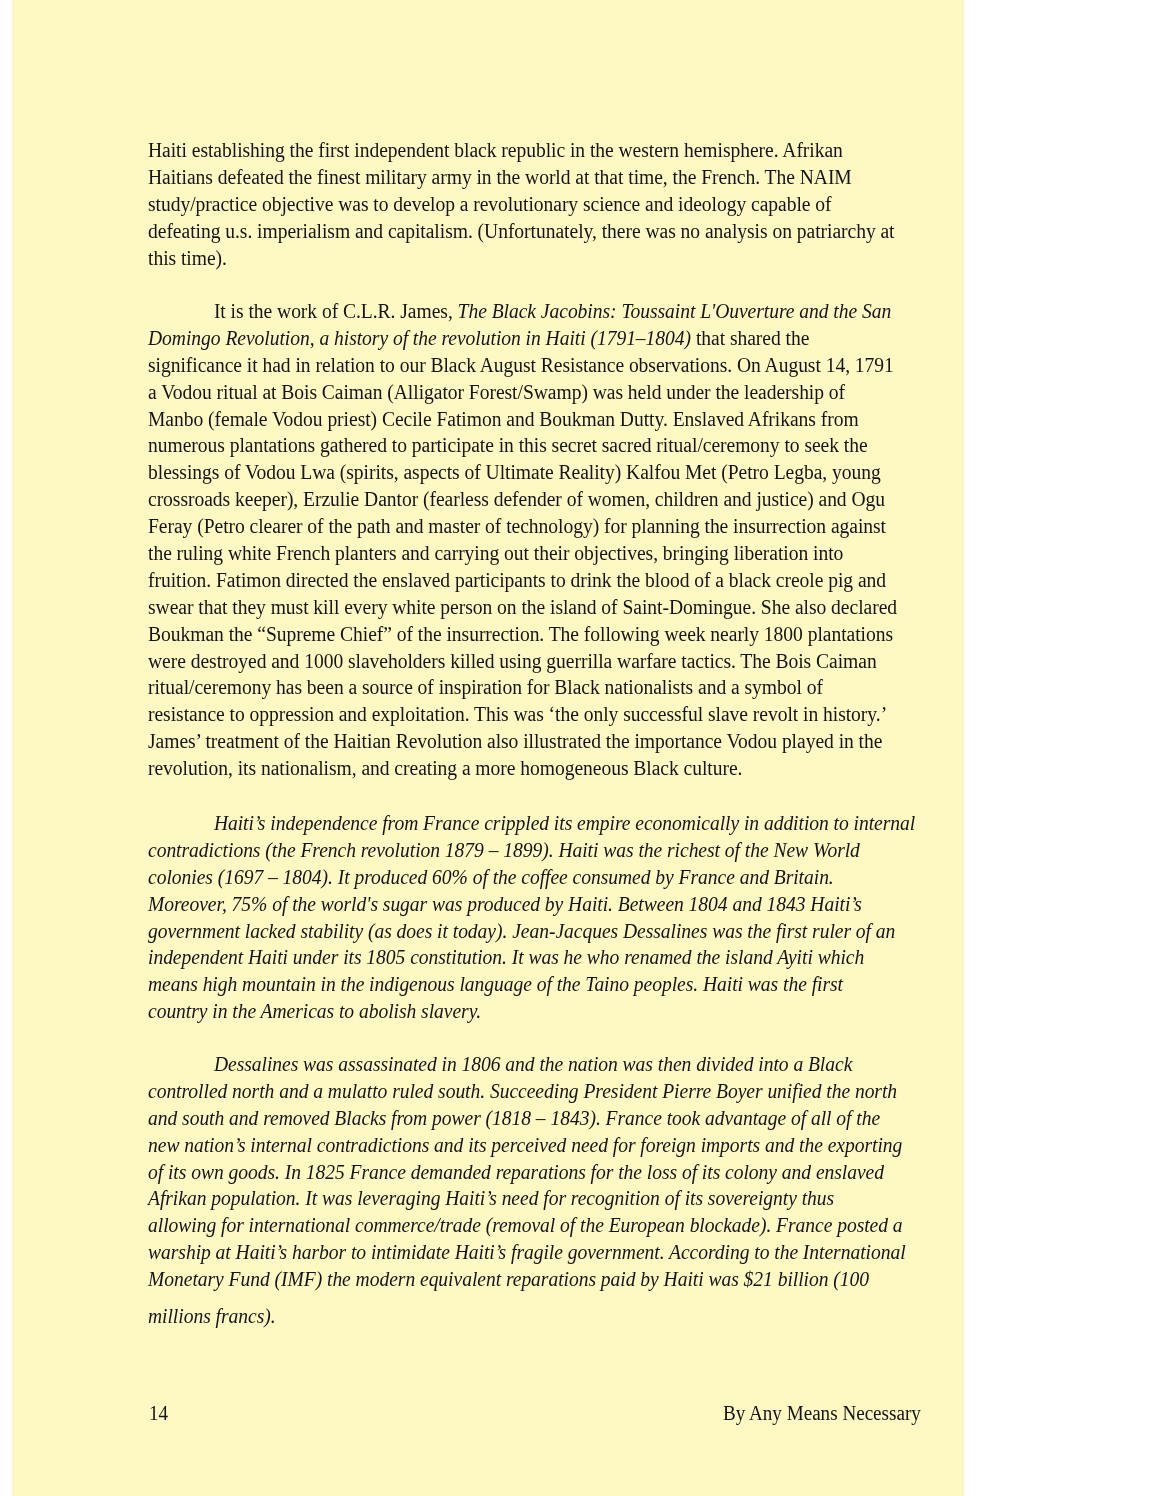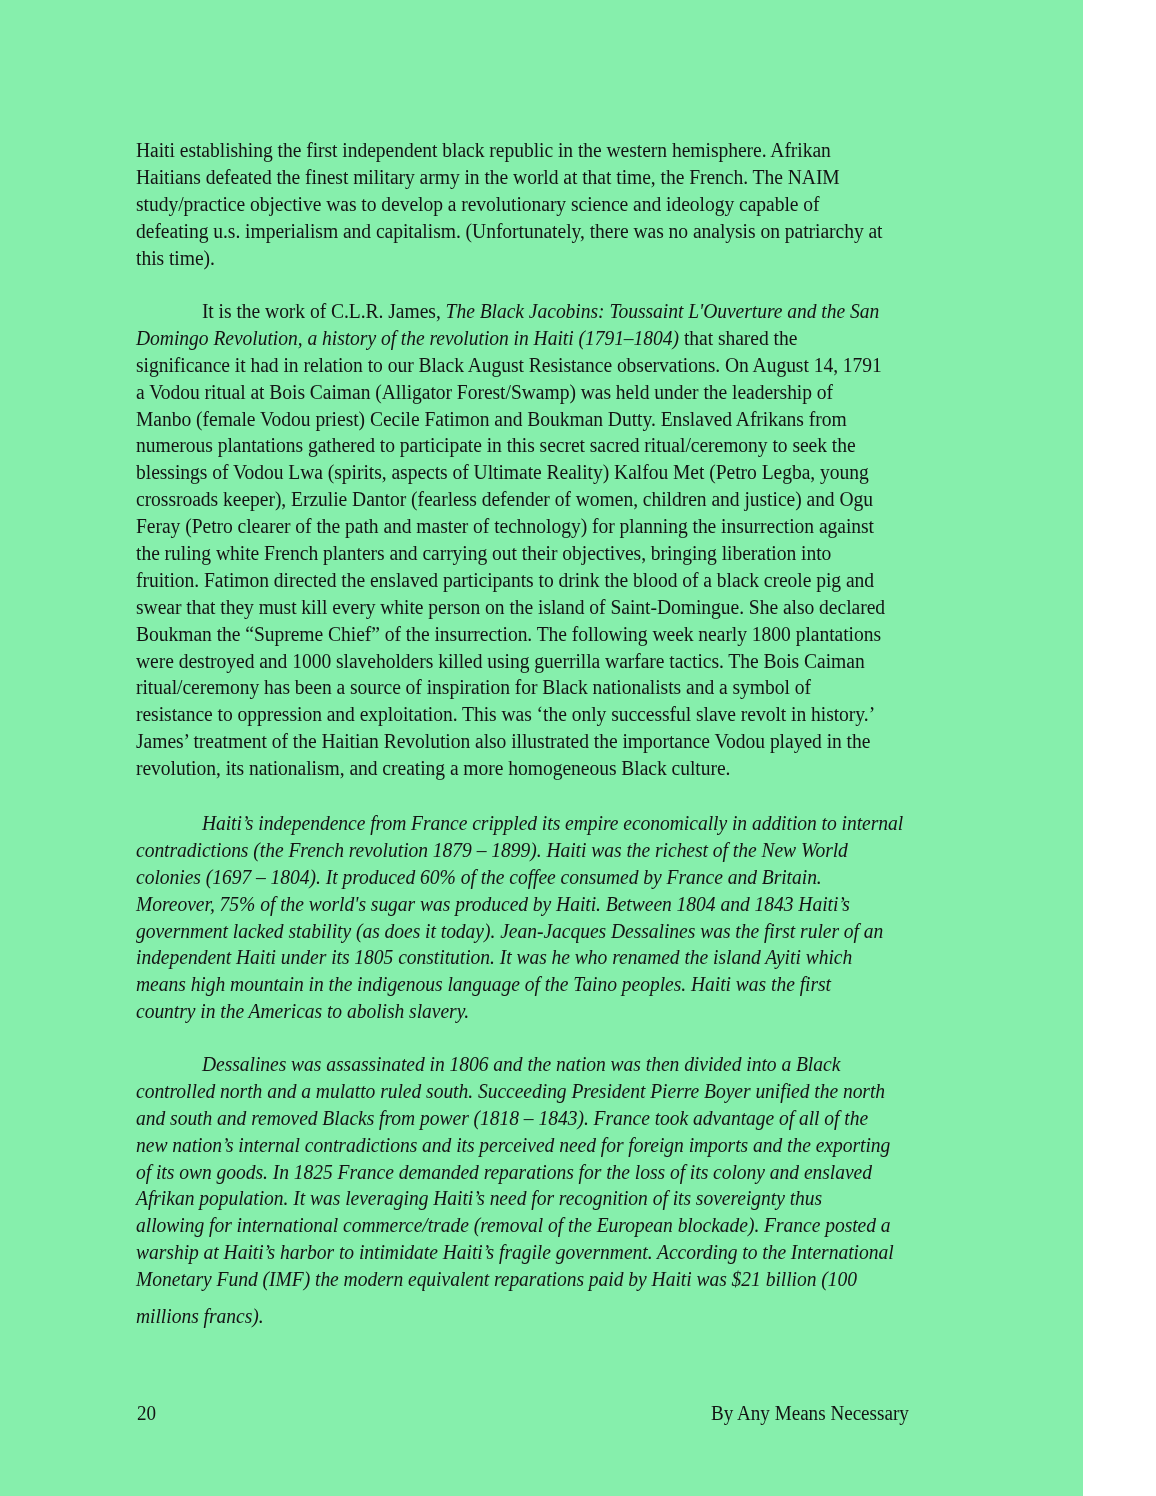--- a/index.html
+++ b/index.html
@@ -10,25 +10,25 @@
     body {
       width: 1156px;
       height: 1496px;
       position: relative;
       overflow: hidden;
       font-family: "Liberation Serif", "DejaVu Serif", serif;
       color: #141414;
     }
     .page {
       position: absolute;
-      left: 0;
+      left: 12px;
       top: 0;
-      width: 1083px;
+      width: 952px;
       height: 1496px;
-      background: #86efac;
+      background: #fef9c3;
     }
     .para {
       position: absolute;
       left: 136px;
       width: 900px;
       margin: 0;
     }
     .line {
       display: block;
       white-space: nowrap;
@@ -111,15 +111,15 @@
       <span class="line"><span>and south and removed Blacks from power (1818 – 1843).  France took advantage of all of the</span></span>
       <span class="line"><span>new nation’s internal contradictions and its perceived need for foreign imports and the exporting</span></span>
       <span class="line"><span>of its own goods.  In 1825 France demanded reparations for the loss of its colony and enslaved</span></span>
       <span class="line"><span>Afrikan population. It was leveraging Haiti’s need for recognition of its sovereignty thus</span></span>
       <span class="line"><span>allowing for international commerce/trade (removal of the European blockade).  France posted a</span></span>
       <span class="line"><span>warship at Haiti’s harbor to intimidate Haiti’s fragile government.  According to the International</span></span>
       <span class="line"><span>Monetary Fund (IMF) the modern equivalent reparations paid by Haiti was $21 billion (100</span></span>
       <span class="line gap-before"><span>millions francs).</span></span>
     </div>
 
-  <div class="footer" id="footer-page">20</div>
+  <div class="footer" id="footer-page">14</div>
   <div class="footer" id="footer-title">By Any Means Necessary</div>
 </div>
 
 </body></html>

